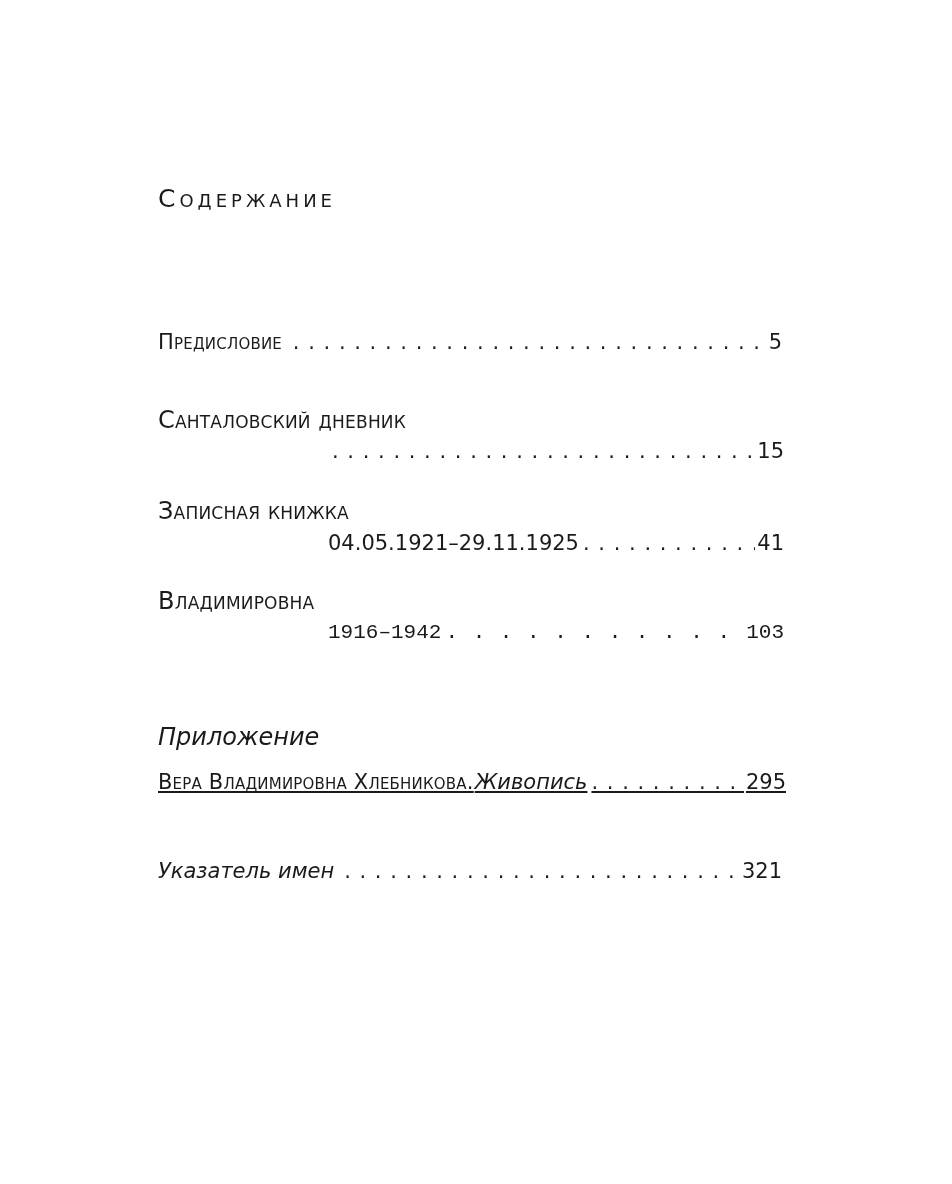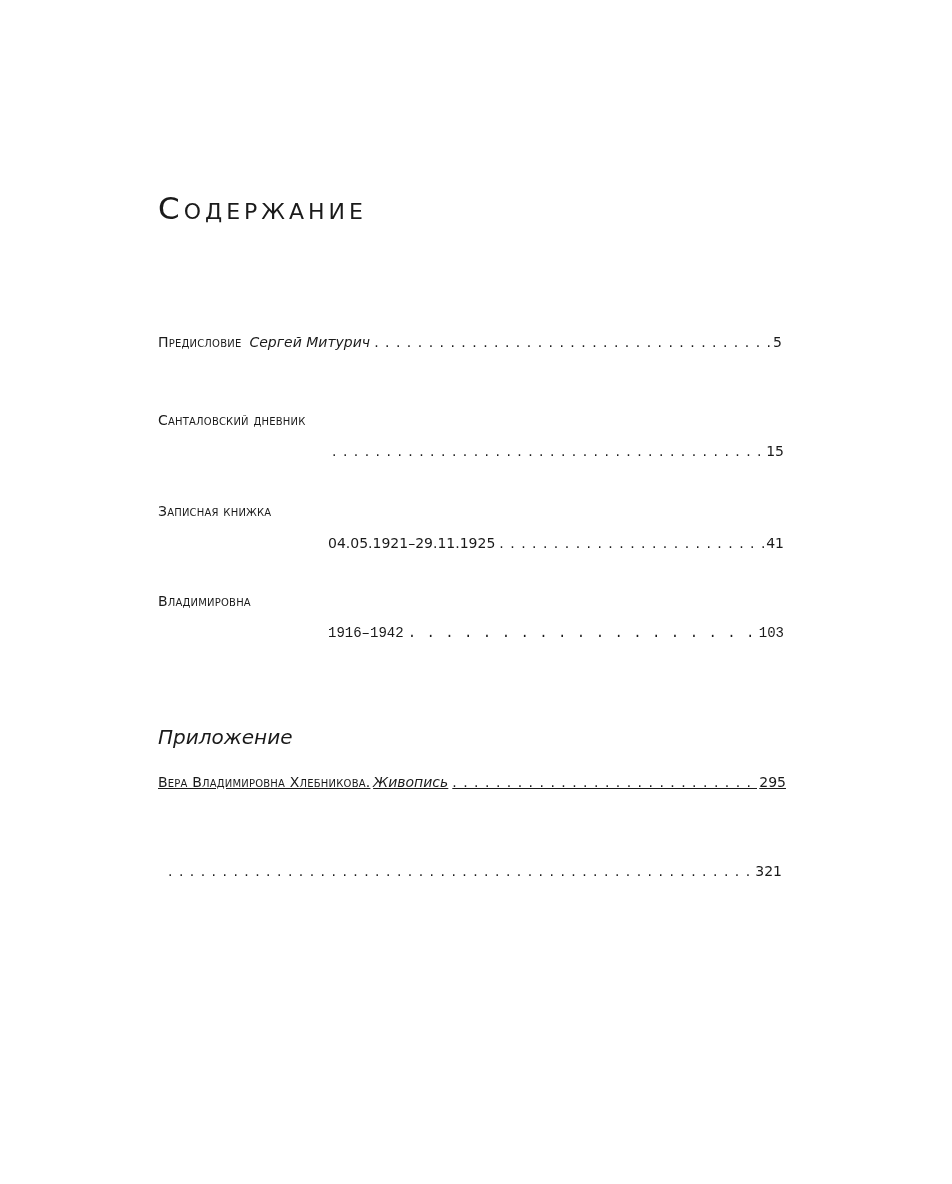--- a/index.html
+++ b/index.html
@@ -11,33 +11,33 @@
       width: 952px;
       height: 1184px;
       position: relative;
       overflow: hidden;
       color: #1a1a1a;
       font-family: "DejaVu Sans", sans-serif;
     }
     .page-title {
       position: absolute;
       left: 158px;
-      top: 191px;
-      font-size: 31px;
+      top: 182px;
+      font-size: 25px;
       letter-spacing: 4px;
       font-variant: small-caps;
       font-weight: normal;
       margin: 0;
       line-height: 34px;
     }
     .toc-line {
       position: absolute;
       display: flex;
       align-items: baseline;
-      font-size: 14px;
+      font-size: 21px;
       line-height: 28px;
       white-space: nowrap;
     }
     .sc {
       font-variant: small-caps;
       letter-spacing: 0.2px;
     }
     .it {
       font-style: italic;
     }
@@ -52,42 +52,41 @@
     .leader::before {
       content: ". . . . . . . . . . . . . . . . . . . . . . . . . . . . . . . . . . . . . . . . . . . . . . . . . . . . . . . . . . . . . . . . . . . . . . . . .";
       letter-spacing: 0;
       word-spacing: 2px;
     }
     .page-num {
       flex: 0 0 auto;
     }
     .heading-line {
       position: absolute;
-      font-size: 14px;
+      font-size: 24px;
       line-height: 28px;
       white-space: nowrap;
     }
     .section-label {
       position: absolute;
-      font-size: 20px;
+      font-size: 24px;
       line-height: 28px;
       font-style: italic;
       white-space: nowrap;
     }
     .gap { display: inline-block; width: 16px; }
   </style>
 </head>
 <body>
 
 <h1 class="page-title">Содержание</h1>
 
 <div class="toc-line" style="left:158px; top:328px; width:624px;">
   <span class="sc">Предисловие</span>
   <span class="gap"></span>
-  <span class="it">Сергей Митурич</span>
   <span class="leader"></span>
   <span class="page-num">5</span>
 </div>
 
 <div class="heading-line sc" style="left:158px; top:406px;">Санталовский дневник</div>
 <div class="toc-line" style="left:328px; top:437px; width:456px;">
   <span class="leader"></span>
   <span class="page-num">15</span>
 </div>
 
@@ -108,15 +107,16 @@
 <div class="section-label" style="left:158px; top:723px;">Приложение</div>
 <div class="toc-line" style="left:158px; top:768px; width:628px;text-decoration:underline;">
   <span class="sc">Вера Владимировна Хлебникова.</span>
   <span style="display:inline-block; width:7px;"></span>
   <span class="it">Живопись</span>
   <span class="leader"></span>
   <span class="page-num">295</span>
 </div>
 
 <div class="toc-line" style="left:158px; top:857px; width:624px;">
+  <span class="it">Указатель имен</span>
   <span class="leader" style="margin-left:10px;"></span>
   <span class="page-num">321</span>
 </div>
 
 </body></html>

